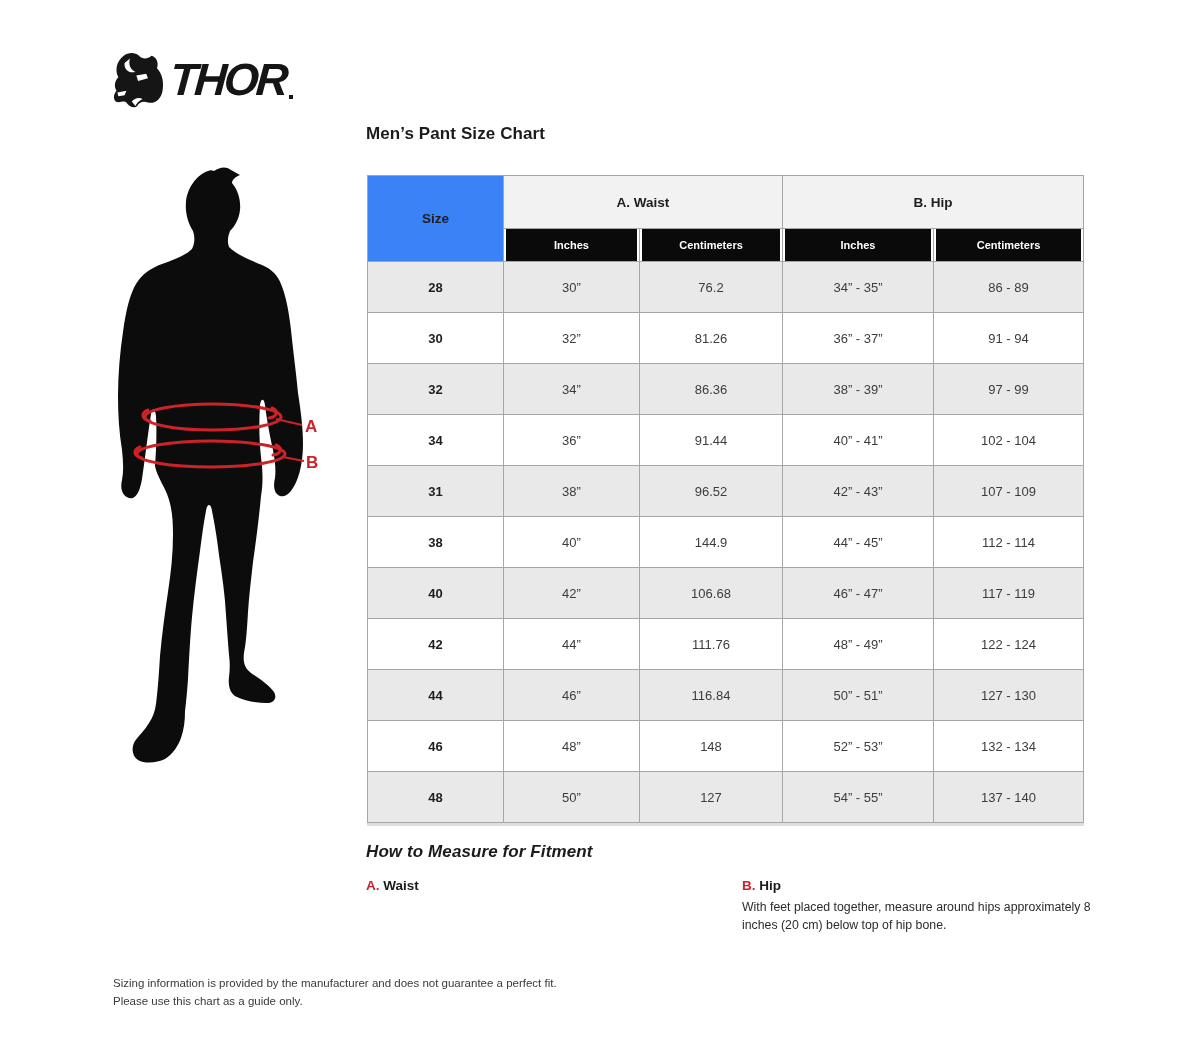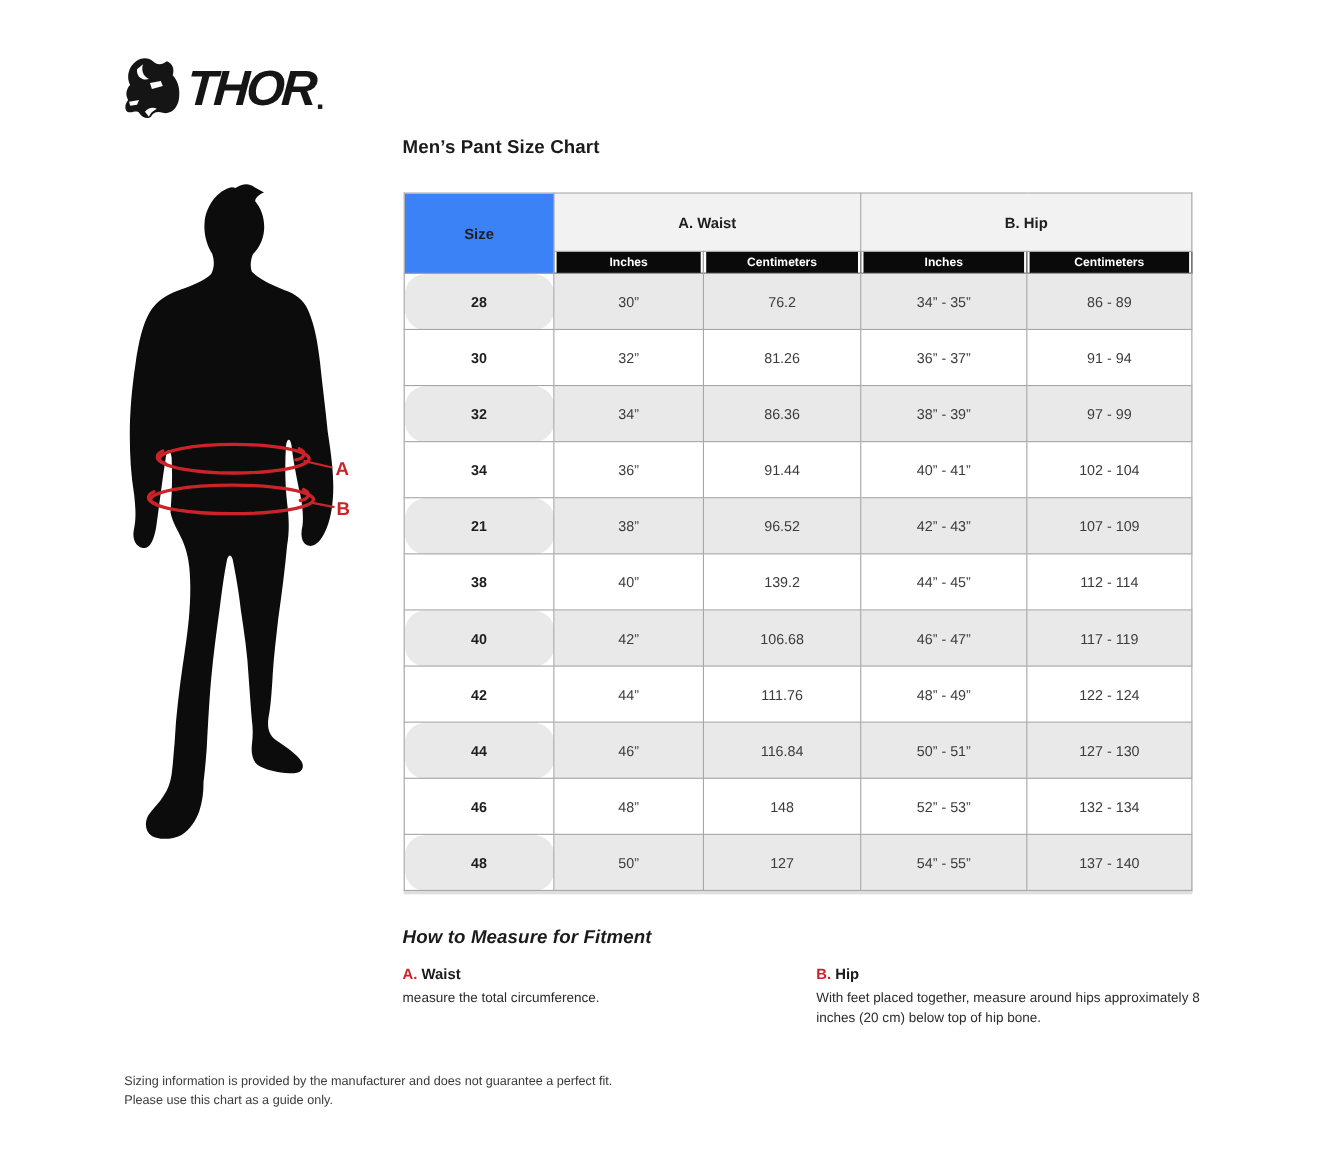--- a/index.html
+++ b/index.html
@@ -22,24 +22,24 @@
   
   .figure-wrap { position:absolute; left:108px; top:165px; width:215px; height:600px; }
 
   
   .chart-table-wrap { position:absolute; left:367px; top:175px; }
   table.size-chart { border-collapse:collapse; table-layout:fixed; background:#fff;
                      box-shadow:0 3px 0 0 #dedede; }
   table.size-chart th, table.size-chart td { border:1px solid #a6a6a6; text-align:center; vertical-align:middle; }
   th.group-head { background:#f2f2f2; height:53px; font-size:13.5px; font-weight:bold; color:#1e1e1e; }
   th.size-head  { background:#3b82f6; font-size:13.5px; font-weight:bold; color:#1e1e1e; }
-  tr.sub-row th { background:#0a0a0a; color:#ffffff; height:20px; font-size:11px; font-weight:bold;
+  tr.sub-row th { background:#0a0a0a; color:#ffffff; height:33px; font-size:11px; font-weight:bold;
                   box-shadow:inset 2px 0 0 #fff, inset -2px 0 0 #fff; }
   tbody.data-rows td { height:51px; font-size:13px; color:#3c3c3c; }
-  tbody.data-rows td.size-col { font-weight:bold; color:#1e1e1e;border-radius:19px; }
+  tbody.data-rows td.size-col { font-weight:bold; color:#1e1e1e; }
   tbody.data-rows tr:nth-child(odd) td { background:#e9e9e9; }
   tbody.data-rows tr:nth-child(even) td { background:#ffffff; }
 
   
   .measure-item { position:absolute; width:372px; }
   .measure-item-a { left:366px; top:878px; }
   .measure-item-b { left:742px; top:878px; }
   .measure-head { font-size:13.5px; font-weight:bold; color:#1b1b1b; }
   .measure-key { color:#cc2228; }
   .measure-desc { margin-top:5px; font-size:12.3px; line-height:1.5; color:#2c2c2c; }
@@ -165,30 +165,30 @@
             <td>97 - 99</td>
           </tr>
           <tr>
             <td class="size-col">34</td>
             <td>36”</td>
             <td>91.44</td>
             <td>40” - 41”</td>
             <td>102 - 104</td>
           </tr>
           <tr>
-            <td class="size-col">21</td>
+            <td class="size-col">31</td>
             <td>38”</td>
             <td>96.52</td>
             <td>42” - 43”</td>
             <td>107 - 109</td>
           </tr>
           <tr>
             <td class="size-col">38</td>
             <td>40”</td>
-            <td>139.2</td>
+            <td>144.9</td>
             <td>44” - 45”</td>
             <td>112 - 114</td>
           </tr>
           <tr>
             <td class="size-col">40</td>
             <td>42”</td>
             <td>106.68</td>
             <td>46” - 47”</td>
             <td>117 - 119</td>
           </tr>
@@ -225,21 +225,20 @@
   </div>
 
   <div class="section-title title-measure">How to Measure for Fitment</div>
 
   <div class="measure-item measure-item-a">
     <div class="measure-head">
       <span class="measure-key">A.</span>
       <span>Waist</span>
     </div>
     <div class="measure-desc">
-      <div>measure the total circumference.</div>
     </div>
   </div>
 
   <div class="measure-item measure-item-b">
     <div class="measure-head">
       <span class="measure-key">B.</span>
       <span>Hip</span>
     </div>
     <div class="measure-desc">
       <div>With feet placed together, measure around hips approximately 8</div>

